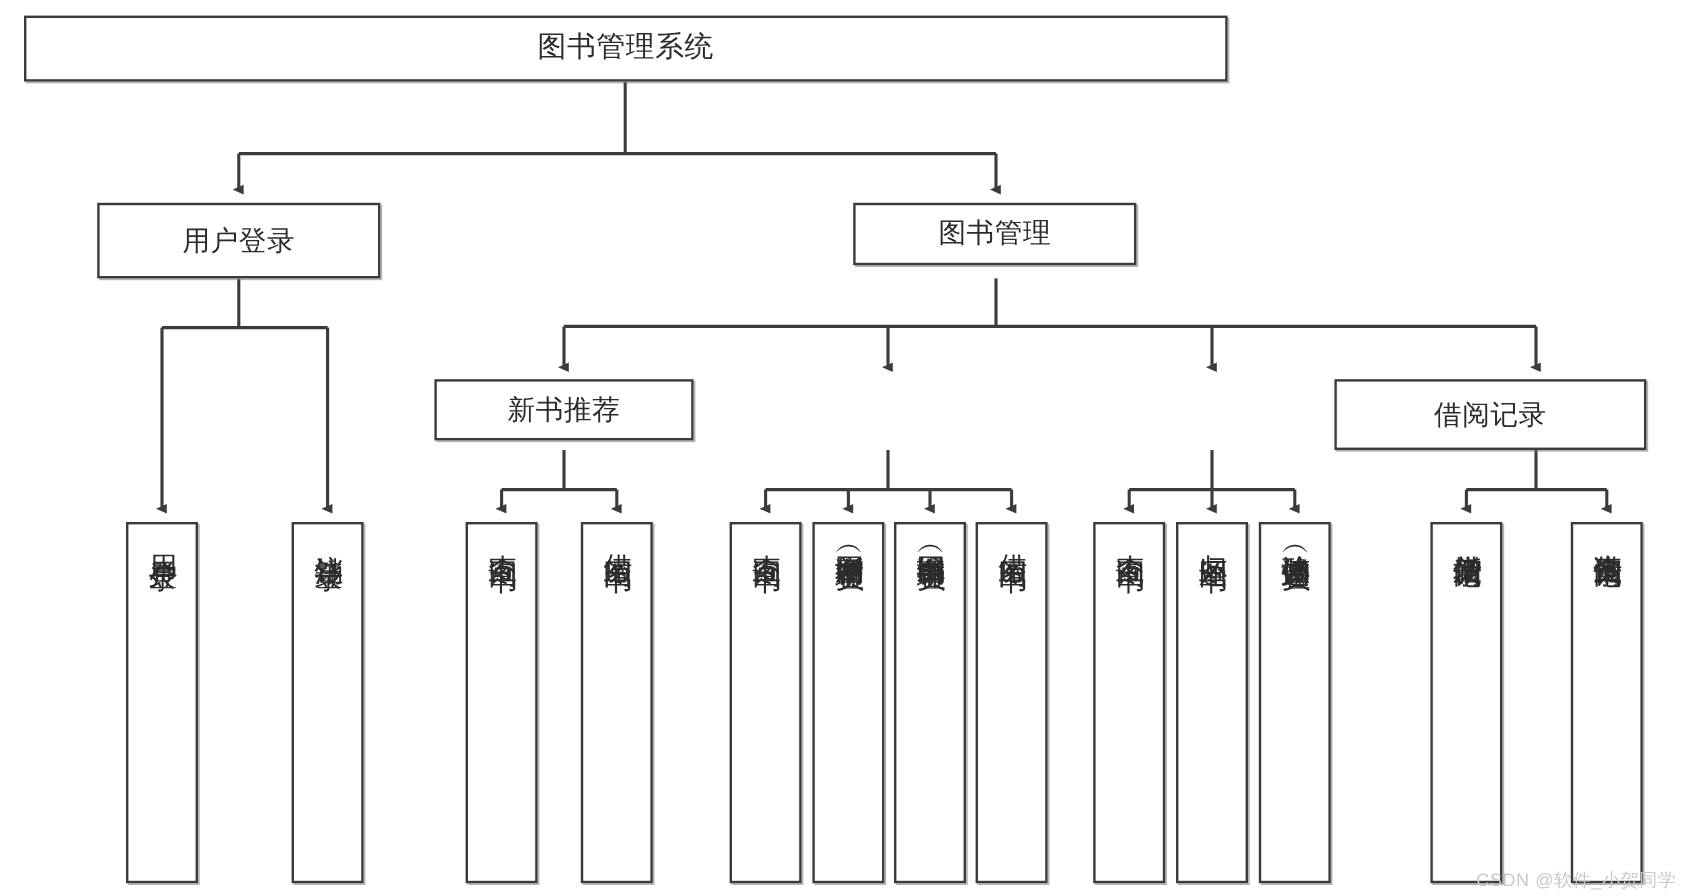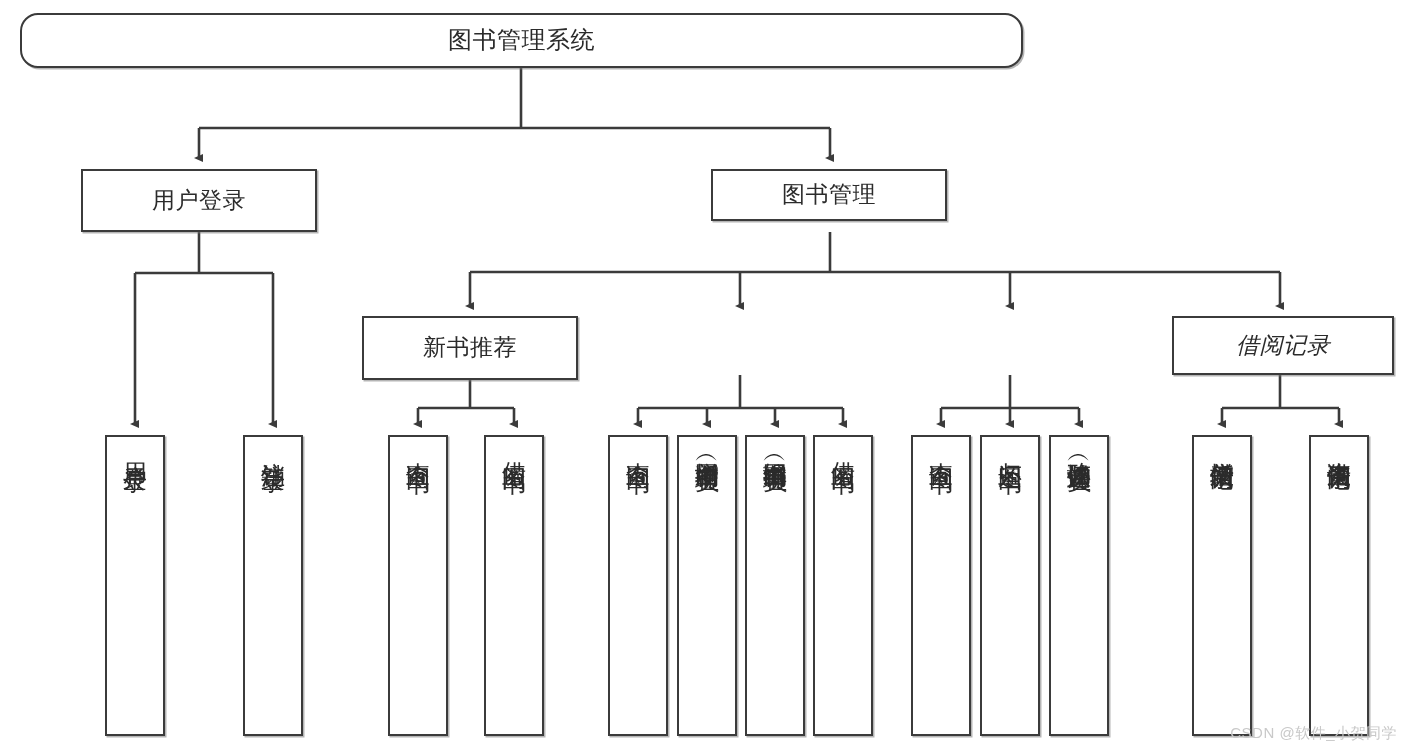--- a/index.html
+++ b/index.html
@@ -128,35 +128,35 @@
       <path d="M1010,408 L1010,424" marker-end="url(#arrow)"></path>
       <path d="M1079,408 L1079,424" marker-end="url(#arrow)"></path>
 
       <path d="M1280,375 L1280,408"></path>
       <path d="M1222,408 L1339,408"></path>
       <path d="M1222,408 L1222,424" marker-end="url(#arrow)"></path>
       <path d="M1339,408 L1339,424" marker-end="url(#arrow)"></path>
     </g>
   </svg>
 
-  <div class="node h root" style="left:20px; top:13px; width:1003px; height:55px;border-radius:18px;">
+  <div class="node h root" style="left:20px; top:13px; width:1003px; height:55px;">
     <span class="node-label">图书管理系统</span>
   </div>
 
   <div class="node h" style="left:81px; top:169px; width:236px; height:63px;">
     <span class="node-label">用户登录</span>
   </div>
   <div class="node h" style="left:711px; top:169px; width:236px; height:52px;">
     <span class="node-label">图书管理</span>
   </div>
 
-  <div class="node h" style="left:362px; top:316px; width:216px; height:64px;">
+  <div class="node h" style="left:362px; top:316px; width:216px; height:51px;">
     <span class="node-label">新书推荐</span>
   </div>
-  <div class="node h" style="left:1172px; top:316px; width:222px; height:59px;font-style:italic;">
+  <div class="node h" style="left:1112px; top:316px; width:260px; height:59px;">
     <span class="node-label">借阅记录</span>
   </div>
 
   <div class="node v" style="left:105px; top:435px; width:60px; height:301px;">
     <span class="node-label">用户登录</span>
   </div>
   <div class="node v" style="left:243px; top:435px; width:60px; height:301px;">
     <span class="node-label">注销登录</span>
   </div>
 

